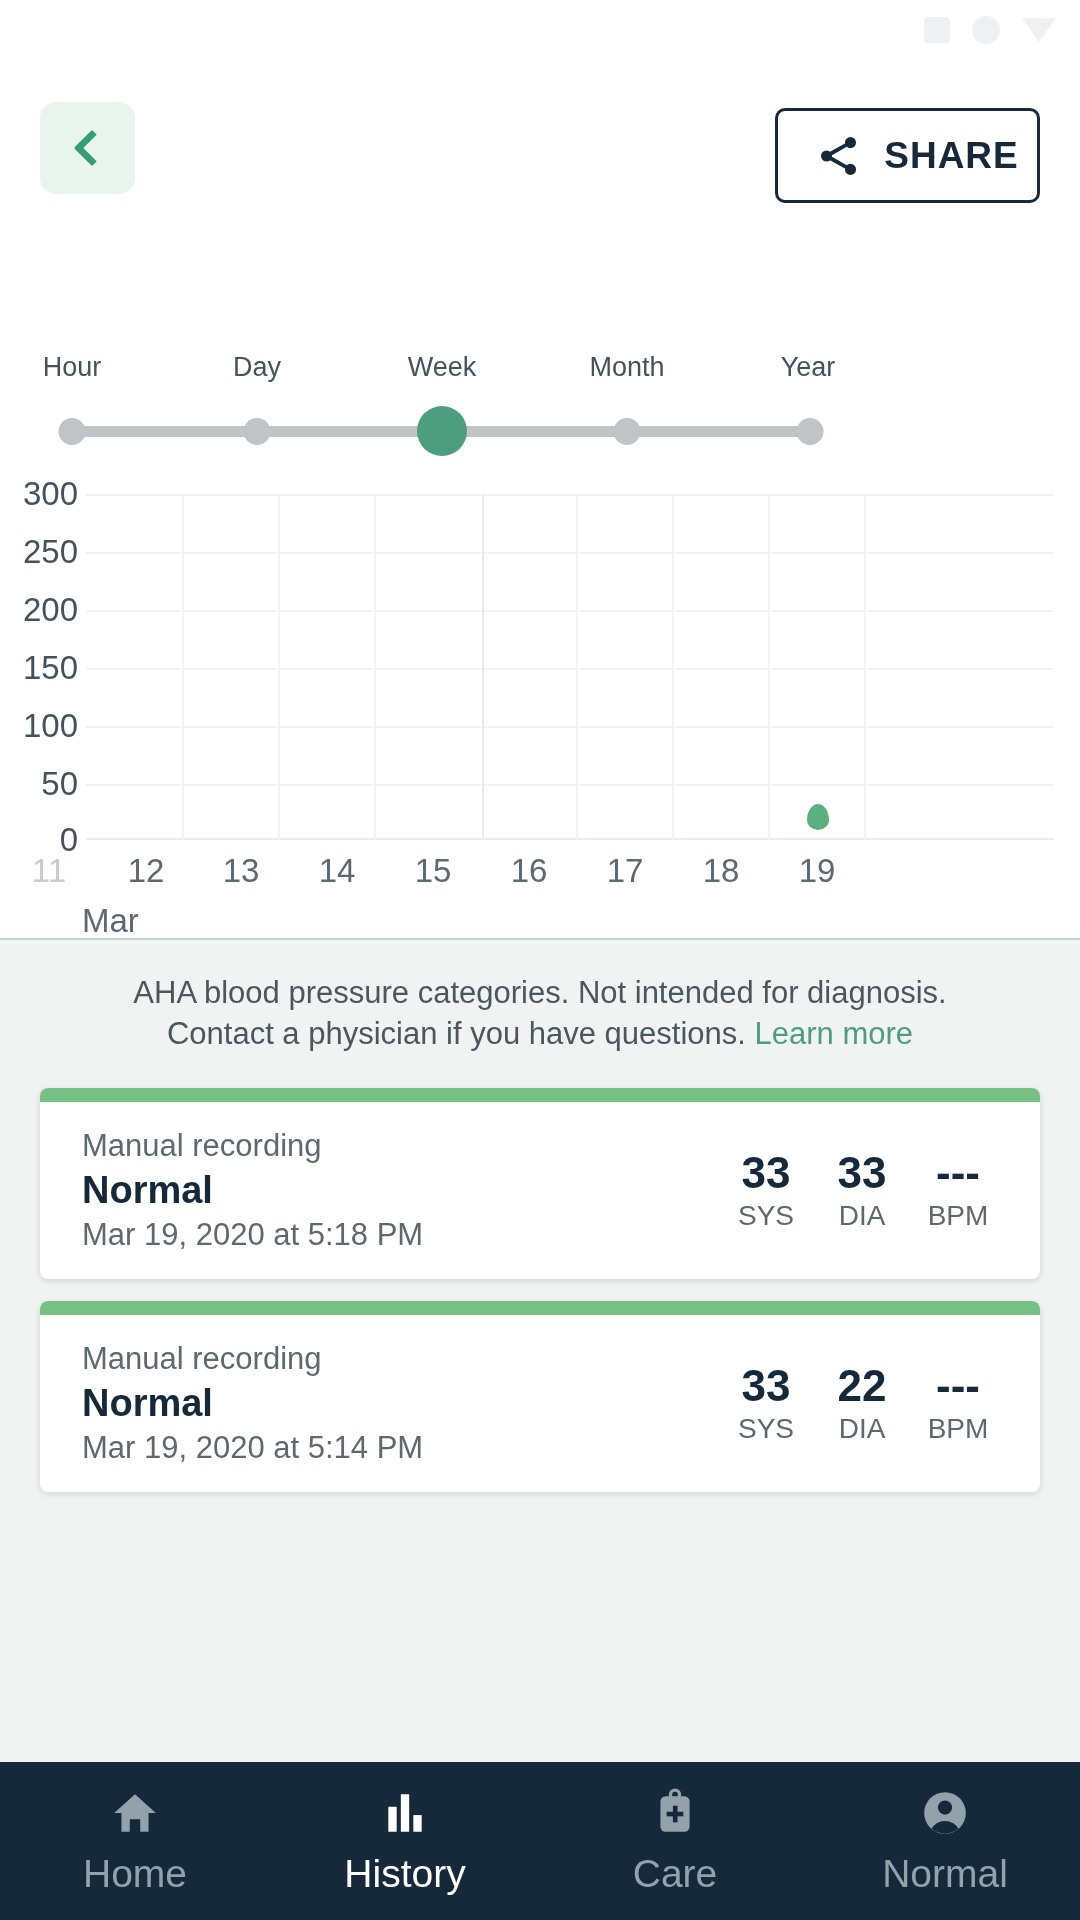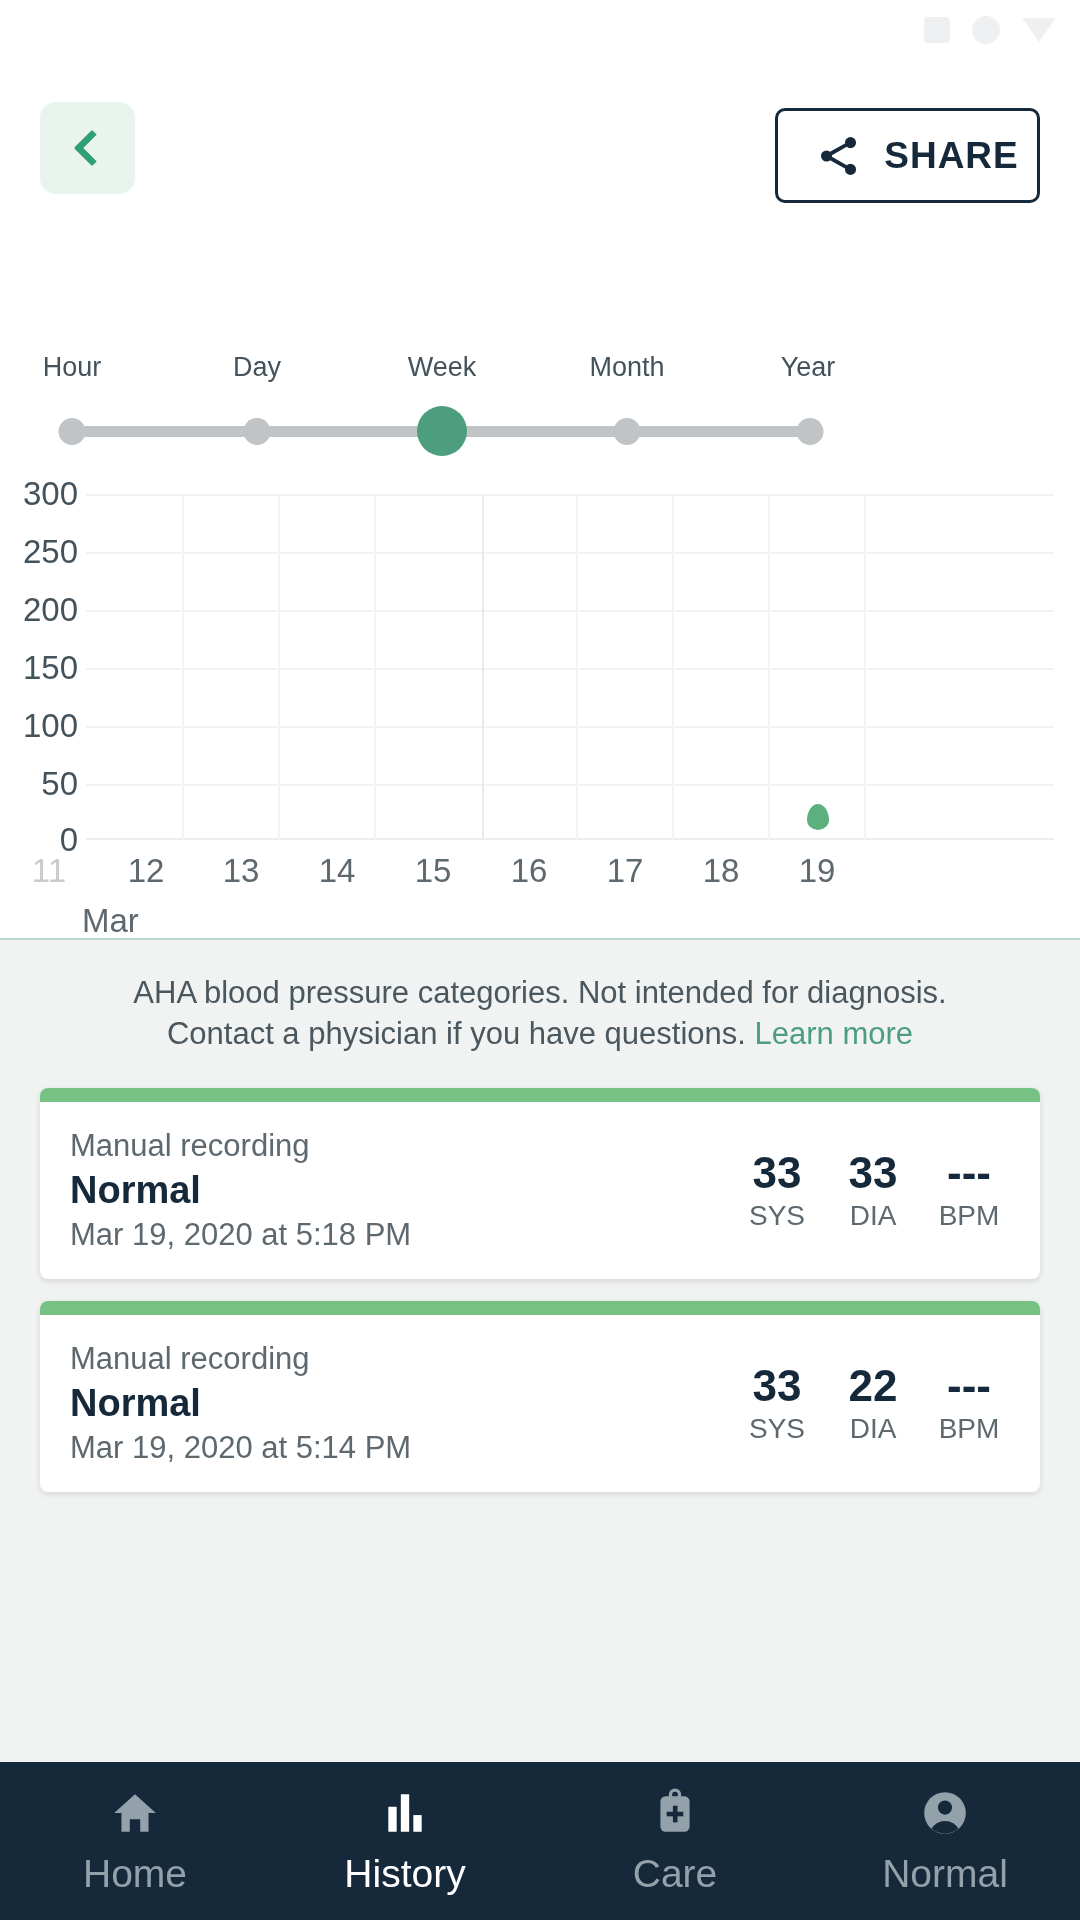--- a/index.html
+++ b/index.html
@@ -65,21 +65,21 @@
   
   .lower { position:absolute; left:0; top:938px; width:1080px; height:824px;
            background:#f1f3f2; border-top:2px solid #b9d8d2; overflow:hidden; }
   .disclaimer { padding:32px 54px 0 54px; text-align:center; font-size:31px; color:#4b575e; line-height:1.33; }
   .learn { color:#4c9e7e; }
 
   
   .card { position:relative; margin:0 40px 22px 40px; background:#fff; border-radius:8px;
           box-shadow:0 2px 6px rgba(0,0,0,0.13); overflow:hidden; }
   .card-bar { height:14px; width:100%; }
-  .card-body { display:flex; align-items:center; justify-content:space-between; padding:26px 20px 26px 30px; }
+  .card-body { display:flex; align-items:center; justify-content:space-between; padding:26px 31px 26px 30px;margin-left:12px; }
   .card-left { display:flex; flex-direction:column; gap:5px; }
   .c-source { font-size:31px; color:#5d686f; }
   .c-status { font-size:38px; font-weight:bold; color:#16293a; }
   .c-time { font-size:31px; color:#5d686f; }
   .card-right { display:flex; gap:18px; padding-right:12px; }
   .metric { display:flex; flex-direction:column; align-items:center; min-width:78px; }
   .m-val { font-size:44px; font-weight:bold; color:#16293a; line-height:1.05; }
   .m-lbl { font-size:28px; color:#5d686f; margin-top:4px; }
 
   

